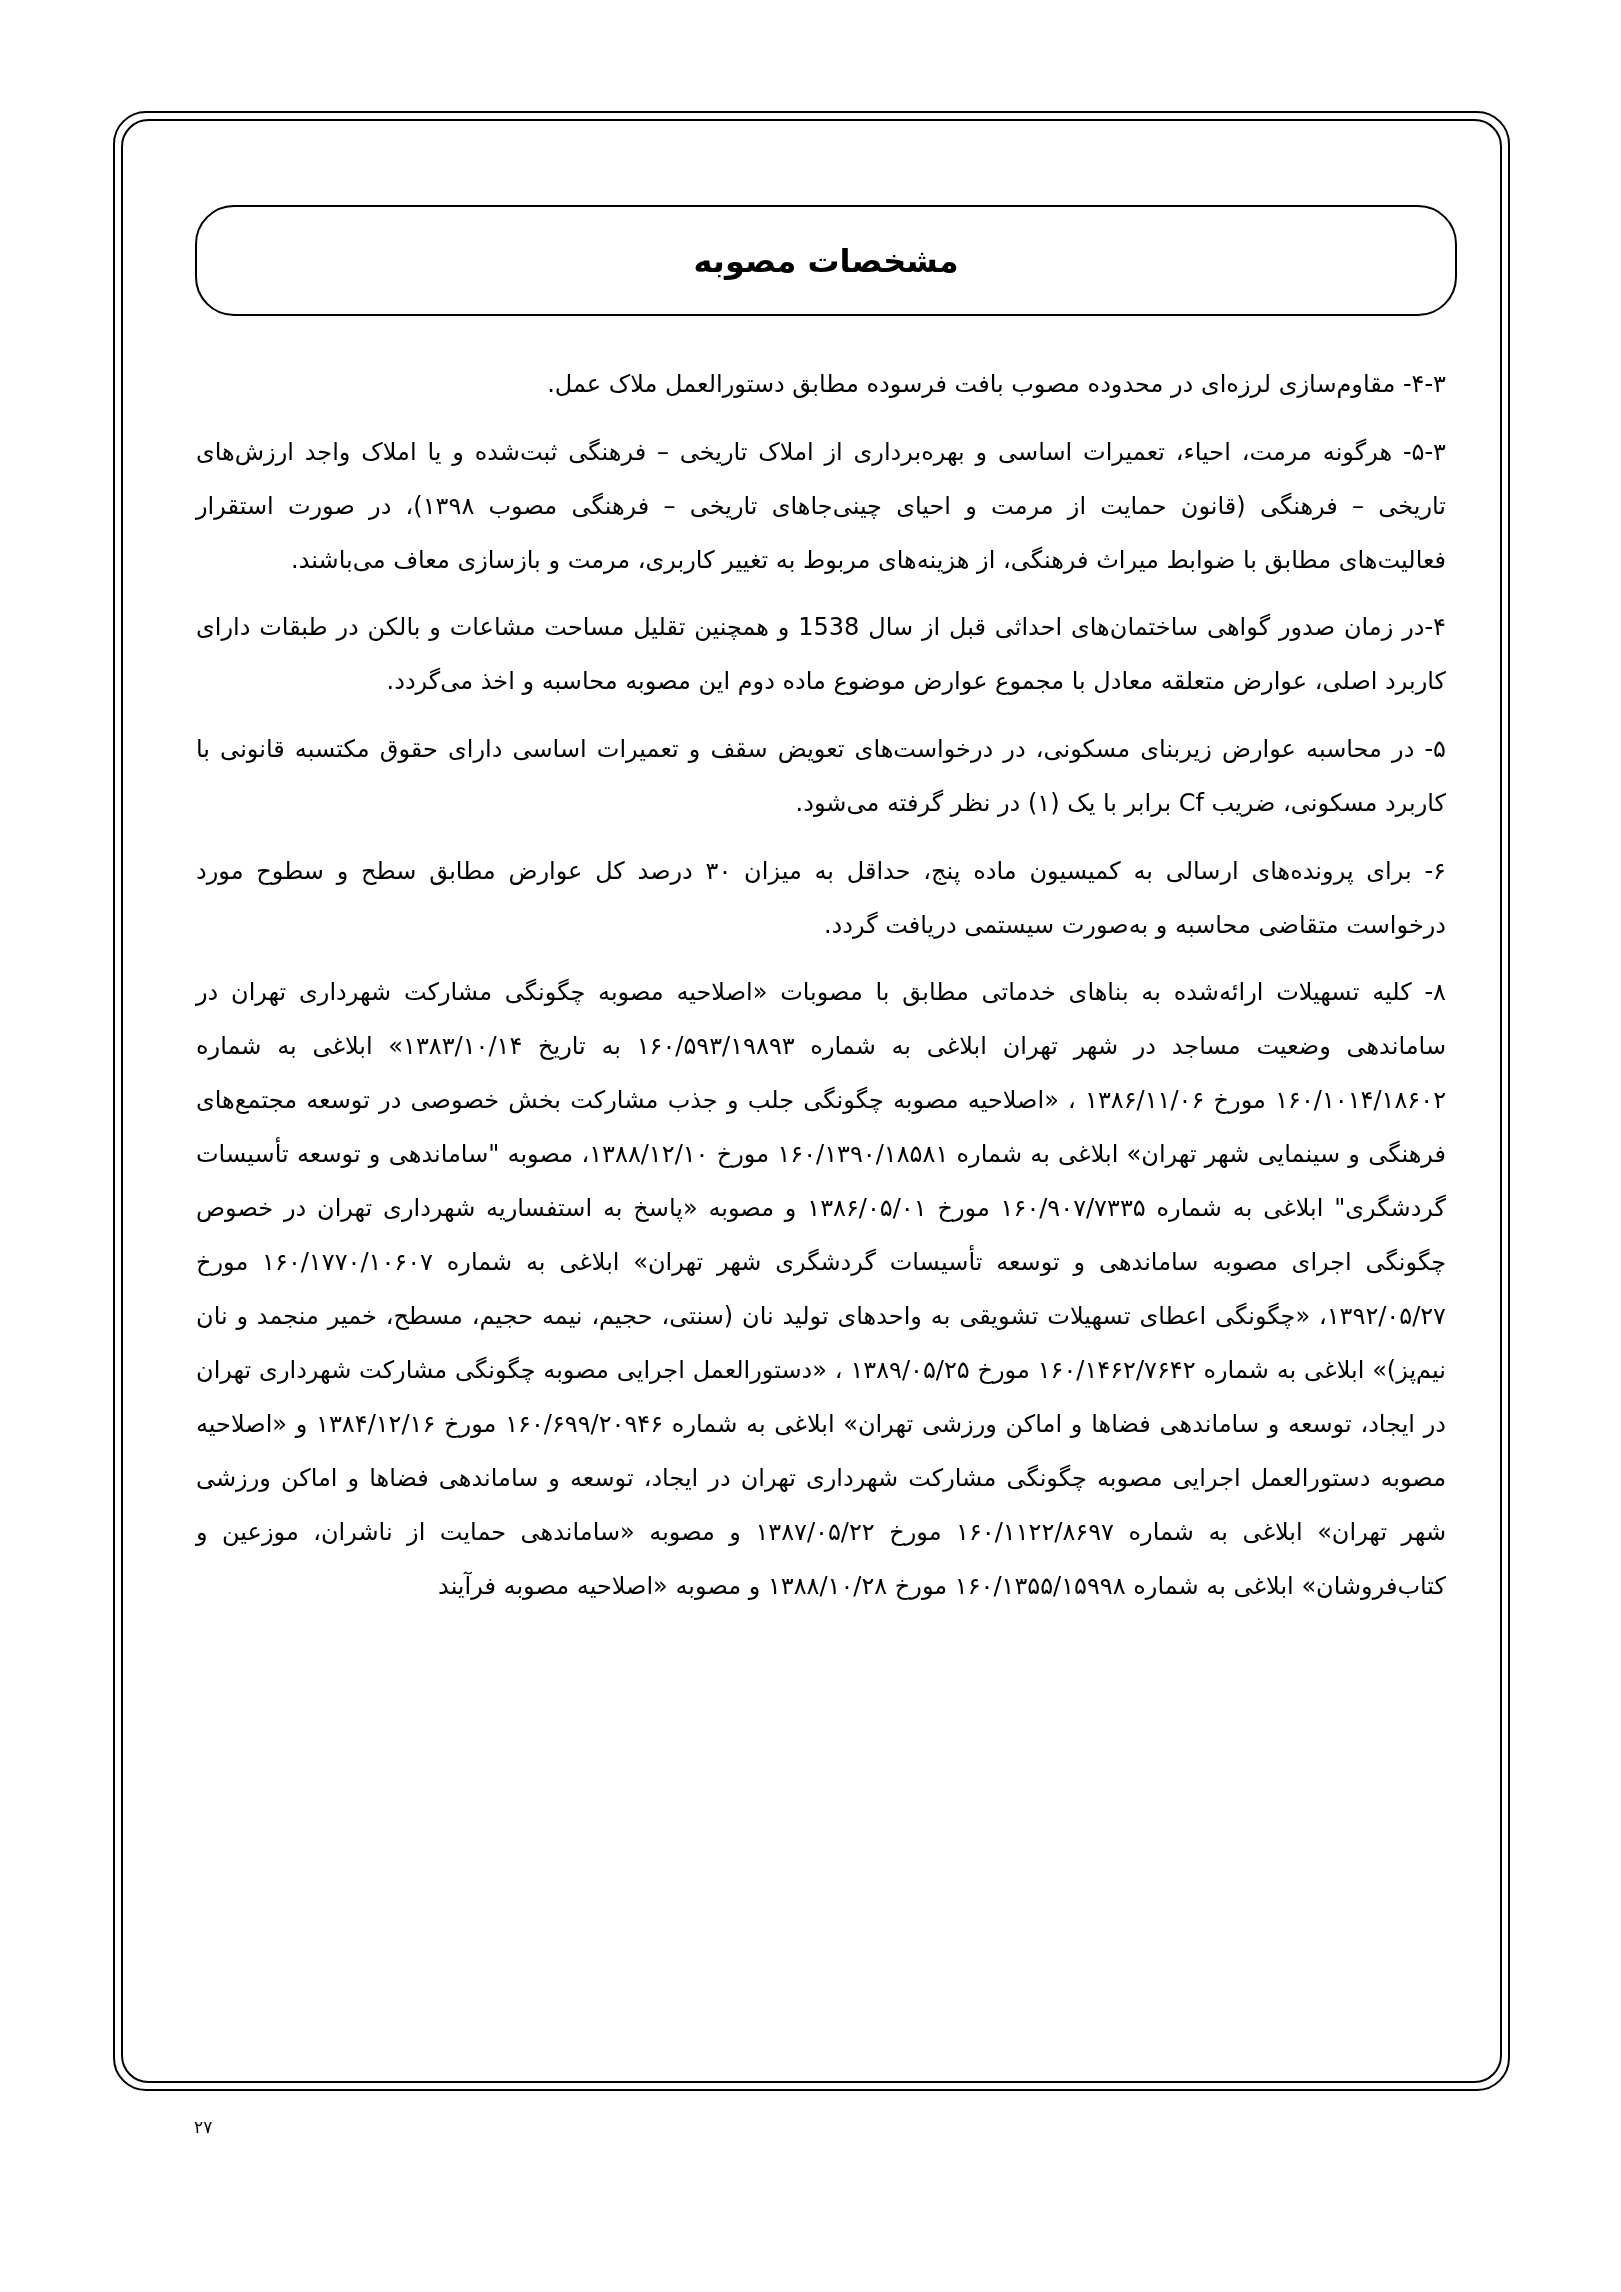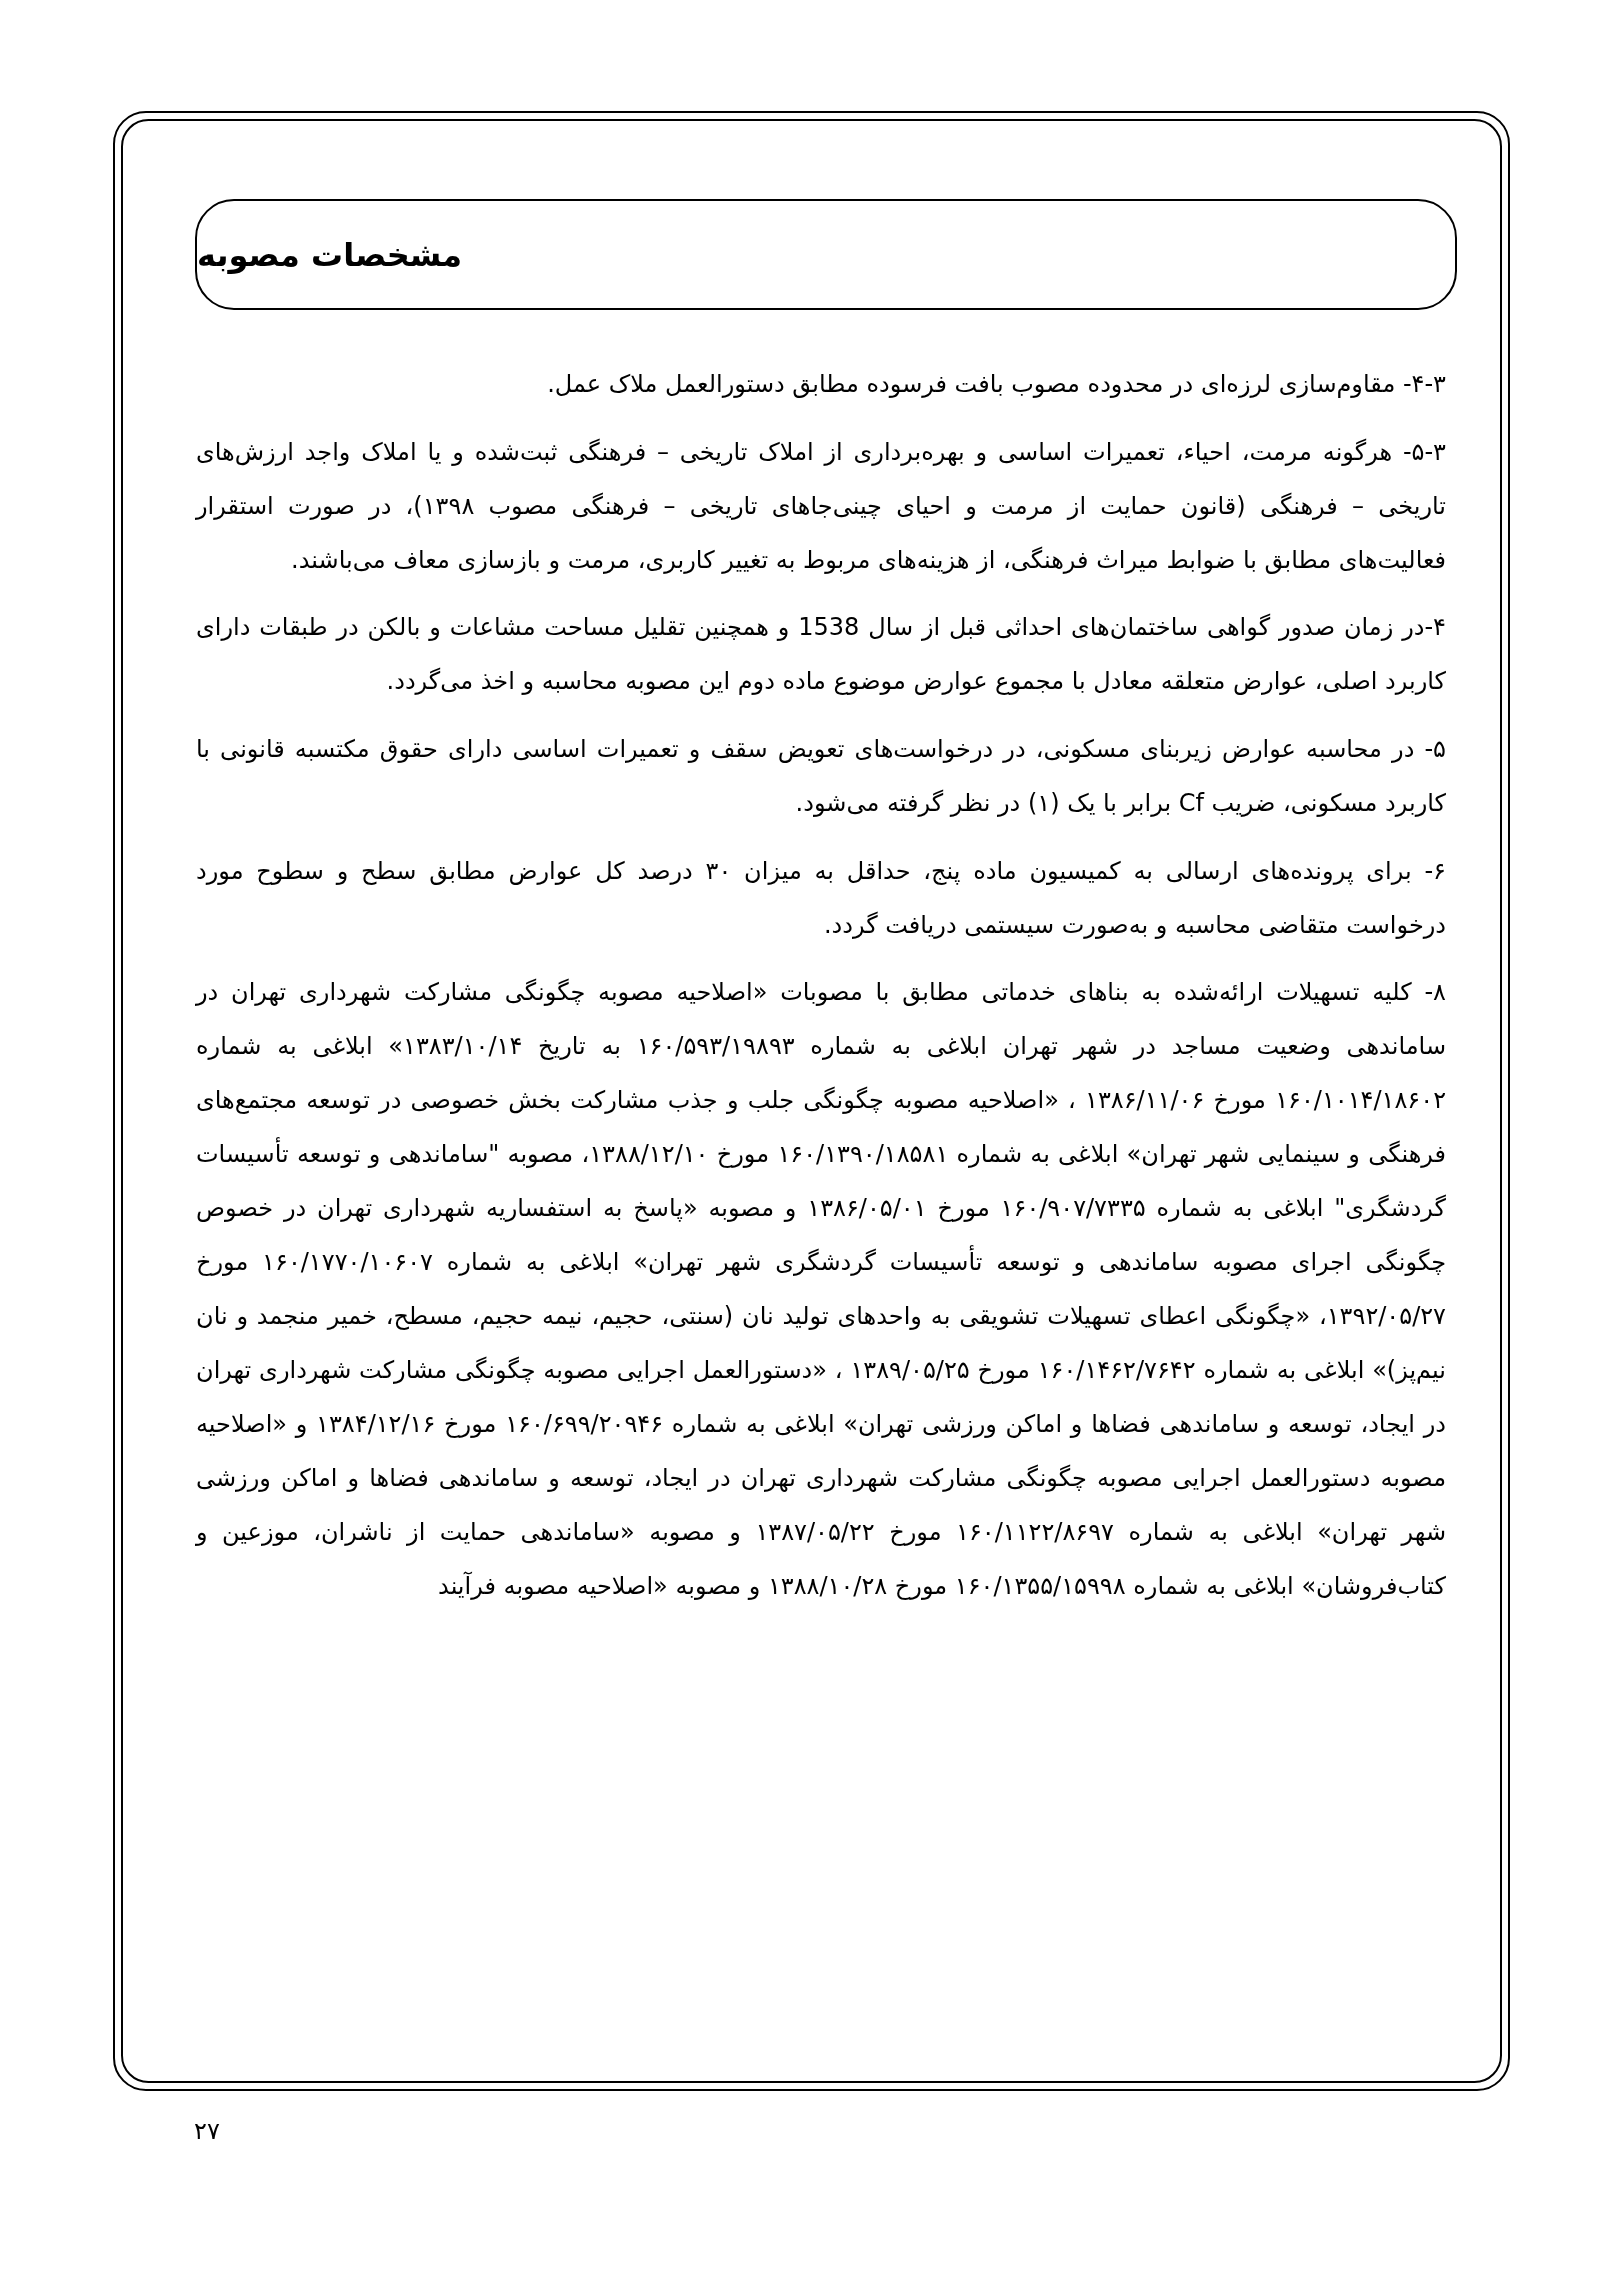--- a/index.html
+++ b/index.html
@@ -31,29 +31,29 @@
       top: 119px;
       width: 1381px;
       height: 1964px;
       border: 2px solid #000;
       border-radius: 27.4px;
       box-sizing: border-box;
     }
     .title-box {
       position: absolute;
       left: 195px;
-      top: 199px;
+      top: 205px;
       width: 1262px;
       height: 111px;
       border: 2.9px solid #000;
       border-radius: 39px;
       box-sizing: border-box;
       display: flex;
       align-items: center;
-      justify-content: flex-end;
+      justify-content: center;
     }
     .title-box h1 {
       margin: 0;
       font-family: "DejaVu Sans", sans-serif;
       font-weight: bold;
       font-size: 32px;
       letter-spacing: 0;
     }
     .content {
       position: absolute;
@@ -68,21 +68,21 @@
     .content p {
       margin: 8px;
       text-align: justify;
       text-align-last: right;
     }
     .content p.gap-m { margin-top: 13.7px; }
     .page-number {
       position: absolute;
       left: 194px;
       top: 2117px;
-      font-size: 24px;
+      font-size: 17px;
       direction: rtl;
     }
   </style>
 </head>
 <body>
 
 <div class="frame-outer"></div>
 <div class="frame-inner"></div>
 
 <div class="title-box">

